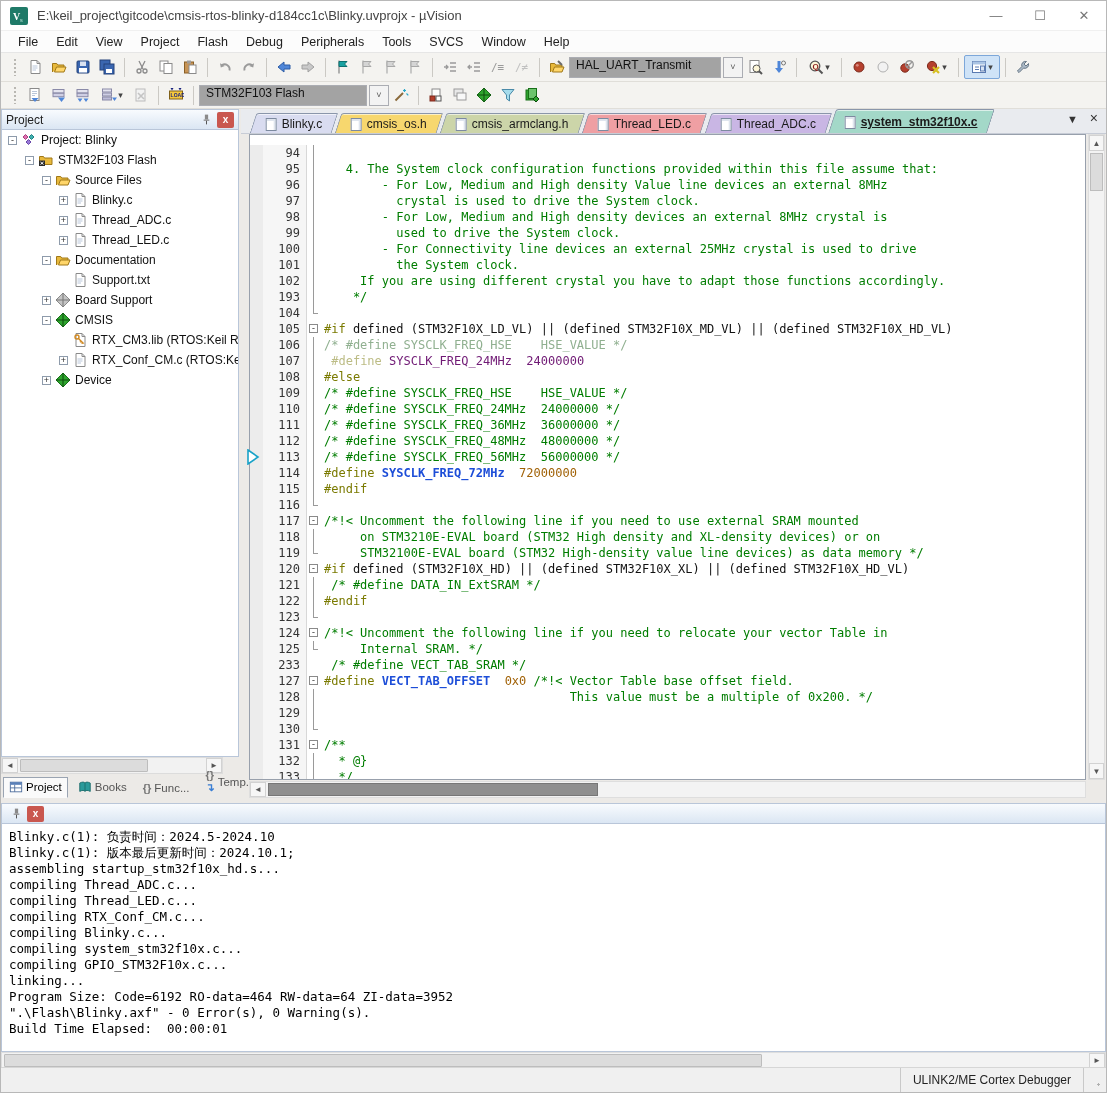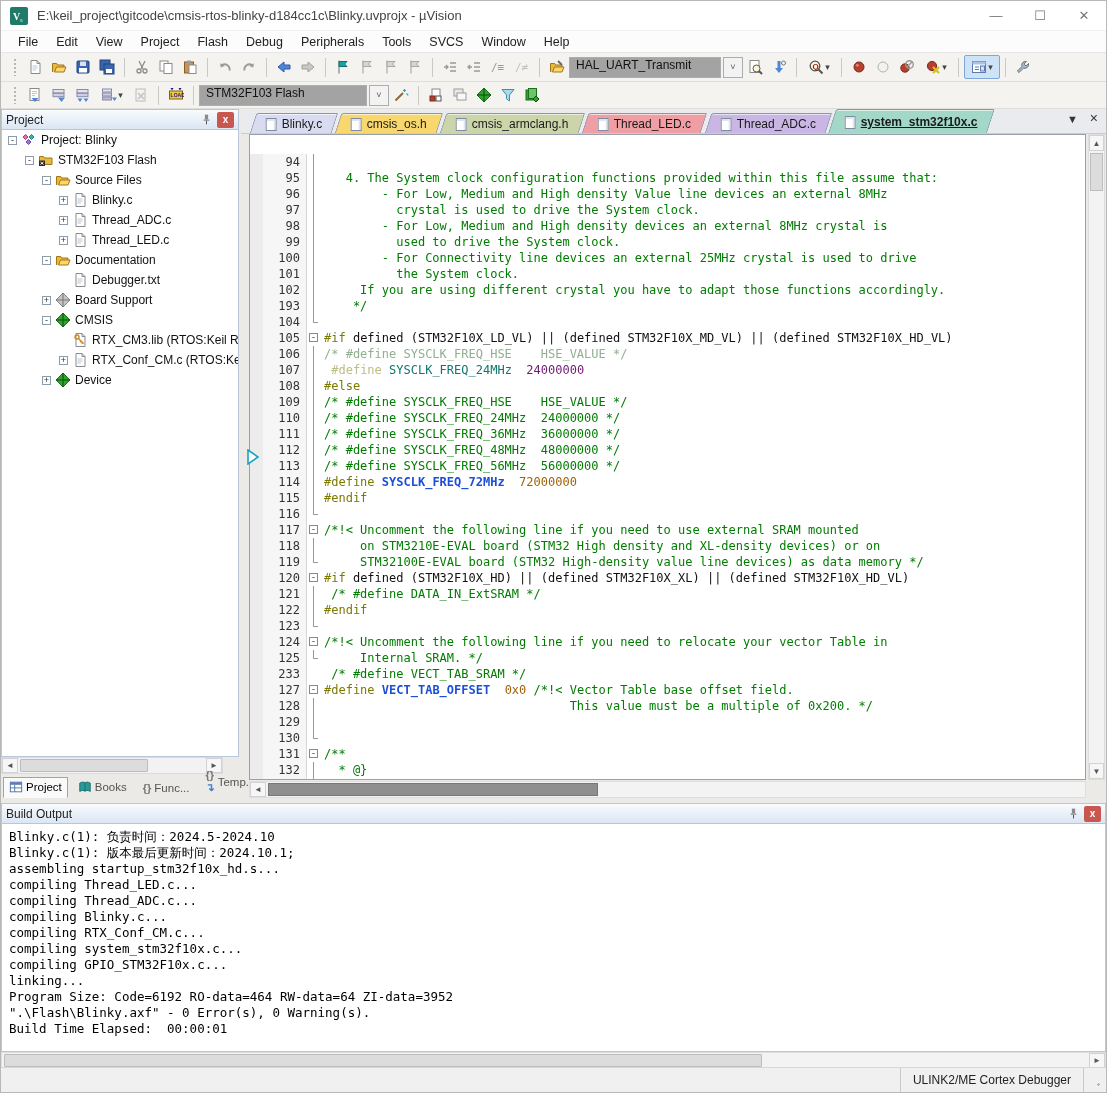--- a/index.html
+++ b/index.html
@@ -57,31 +57,31 @@
   
   .editor{position:absolute;top:108px;left:240px;right:0;height:689px}
   .tabbar{position:absolute;top:0;left:0;right:0;height:25px;background:#e9ebef;display:flex;align-items:flex-end;padding-left:12px;border-bottom:1px solid #c7ccd6}
   .etab{height:20px;margin-right:3px;padding:0 12px;display:flex;align-items:center;transform:skewX(-18deg);border:1px solid #8a96aa;border-bottom:none;border-radius:3px 2px 0 0;box-shadow:inset 0 1px 0 rgba(255,255,255,.6)}
   .etab>span{transform:skewX(18deg);display:flex;align-items:center;gap:5px}
   .etab .tlabel{font-size:12px;color:#1a1a1a;white-space:nowrap}
   .etab.active{height:24px}
   .etab.active .tlabel{font-weight:bold;text-decoration:underline}
   .tpage{width:11px;height:13px;background:#fff;border:1px solid #7d8aa0;box-shadow:inset -2px 2px 0 #dfe5ee;display:inline-block}
   .tabbar-btns{position:absolute;right:8px;top:4px;display:flex;gap:12px;color:#333;font-size:11px}
-  .ecode{position:absolute;top:25px;left:8px;right:20px;bottom:18px;background:#fff;border:1px solid #98a0ac;overflow:hidden;padding-top:19px}
+  .ecode{position:absolute;top:25px;left:8px;right:20px;bottom:18px;background:#fff;border:1px solid #98a0ac;overflow:hidden;padding-top:10px}
   .crow{display:flex;height:16px;line-height:16px;font-family:"DejaVu Sans Mono",monospace;font-size:12px}
   .gstrip{width:13px;background:#ececec;flex:0 0 auto}
   .lnum{width:44px;text-align:right;padding-right:6px;background:#f6f6f6;color:#333;flex:0 0 auto;border-right:1px solid #d8d8d8}
   .fcol{width:14px;position:relative;flex:0 0 auto}
   .fbox{position:absolute;left:2px;top:3px;width:9px;height:9px;border:1px solid #8a8a8a;background:#fff;font-size:9px;line-height:7px;text-align:center;color:#333}
   .fv{position:absolute;left:6px;top:0;bottom:0;border-left:1px solid #9a9a9a}
   .fe{position:absolute;left:6px;top:0;height:9px;width:5px;border-left:1px solid #9a9a9a;border-bottom:1px solid #9a9a9a}
   .ccode{white-space:pre;padding-left:3px;color:#111}
   .s-c{color:#007d00}.s-ci{color:#90b090}.s-p{color:#7a7a00}.s-pi{color:#bcbc85}
-  .s-d{color:#1d4ed8;font-weight:bold}.s-di{color:#0f766e}.s-n{color:#a16207}.s-ni{color:#701a75}.s-t{color:#111}
+  .s-d{color:#1d4ed8;font-weight:bold}.s-di{color:#701a75}.s-n{color:#a16207}.s-ni{color:#701a75}.s-t{color:#111}
   .vscroll{position:absolute;top:25px;right:1px;width:17px;bottom:18px;background:#f3f3f3;border:1px solid #dedede}
   .vscroll .sarrow{width:15px;height:16px}
   .vthumb{position:absolute;left:1px;right:1px;top:18px;height:38px;background:#dcdcdc;border:1px solid #bdbdbd}
   .ehscroll{position:absolute;left:8px;right:20px;bottom:0;height:17px;background:#f3f3f3;border:1px solid #dedede;display:flex;align-items:center}
   .ehthumb{height:13px;background:#8f8f8f;border:1px solid #777;margin-left:2px}
 
   .cursor-arrow{position:absolute;left:246px;top:448px;width:13px;height:16px}
 
   
   .bopanel{position:absolute;top:802px;left:0;right:0;height:266px}
@@ -641,21 +641,21 @@
           <svg class="tic">
             <use href="#i-folderO"></use>
           </svg>
           <span class="tlbl">Documentation</span>
         </div>
         <div class="trow" style="padding-left: 57px;">
           <span class="expsp"></span>
           <svg class="tic">
             <use href="#i-pageS"></use>
           </svg>
-          <span class="tlbl">Debugger.txt</span>
+          <span class="tlbl">Support.txt</span>
         </div>
         <div class="trow" style="padding-left: 40px;">
           <span class="exp">+</span>
           <svg class="tic">
             <use href="#i-diamX"></use>
           </svg>
           <span class="tlbl">Board Support</span>
         </div>
         <div class="trow" style="padding-left: 40px;">
           <span class="exp">-</span>
@@ -1091,36 +1091,35 @@
       <span class="ehthumb" style="width:330px"></span>
     </div>
   </div>
 
   <svg class="cursor-arrow">
       <use href="#i-cursor"></use>
     </svg>
 
   <div class="bopanel">
     <div class="panel-head">
-      <span class="ph-title">Build Output</span>
       <span class="ph-btn">
           <svg class="ic" style="width:13px;height:13px">
             <use href="#i-pin"></use>
           </svg>
         </span>
       <span class="ph-btn ph-close">x</span>
     </div>
     <div class="bocontent" id="bolog">
         <div class="boline">Blinky.c(1): 负责时间：2024.5-2024.10</div>
         <div class="boline">Blinky.c(1): 版本最后更新时间：2024.10.1;</div>
         <div class="boline">assembling startup_stm32f10x_hd.s...</div>
+        <div class="boline">compiling Thread_ADC.c...</div>
         <div class="boline">compiling Thread_LED.c...</div>
-        <div class="boline">compiling Thread_ADC.c...</div>
+        <div class="boline">compiling RTX_Conf_CM.c...</div>
         <div class="boline">compiling Blinky.c...</div>
-        <div class="boline">compiling RTX_Conf_CM.c...</div>
         <div class="boline">compiling system_stm32f10x.c...</div>
         <div class="boline">compiling GPIO_STM32F10x.c...</div>
         <div class="boline">linking...</div>
         <div class="boline">Program Size: Code=6192 RO-data=464 RW-data=64 ZI-data=3952</div>
         <div class="boline">".\Flash\Blinky.axf" - 0 Error(s), 0 Warning(s).</div>
         <div class="boline">Build Time Elapsed:  00:00:01</div>
       </div>
     <div class="boscroll">
       <span class="sthumb" style="width:758px;margin-left:2px"></span>
       <span class="sarrow" style="margin-left:auto">►</span>

